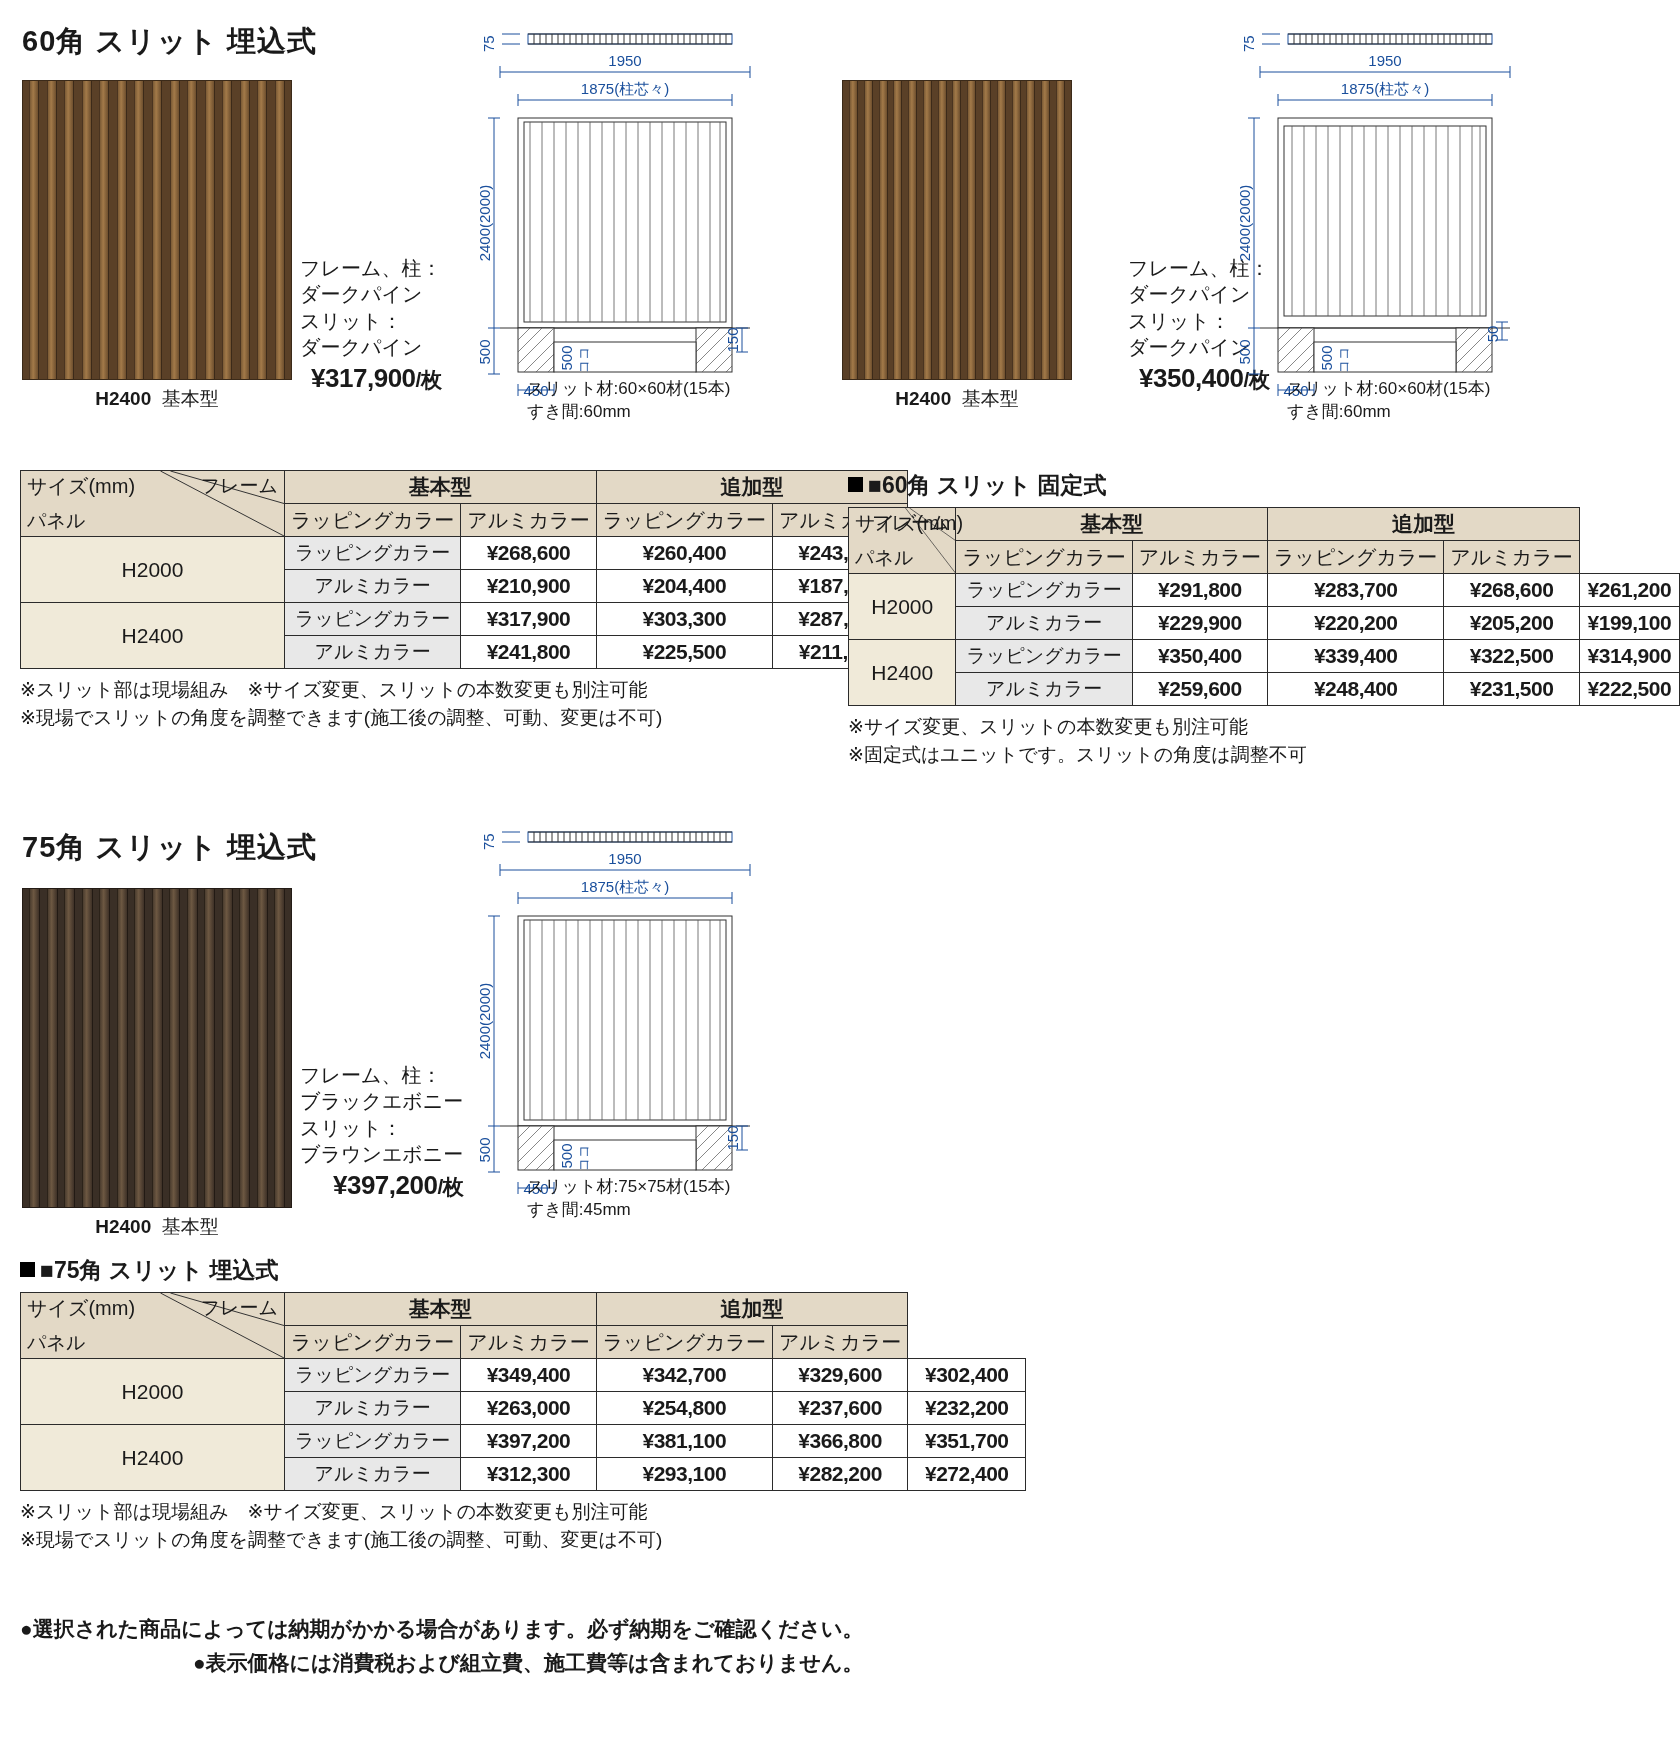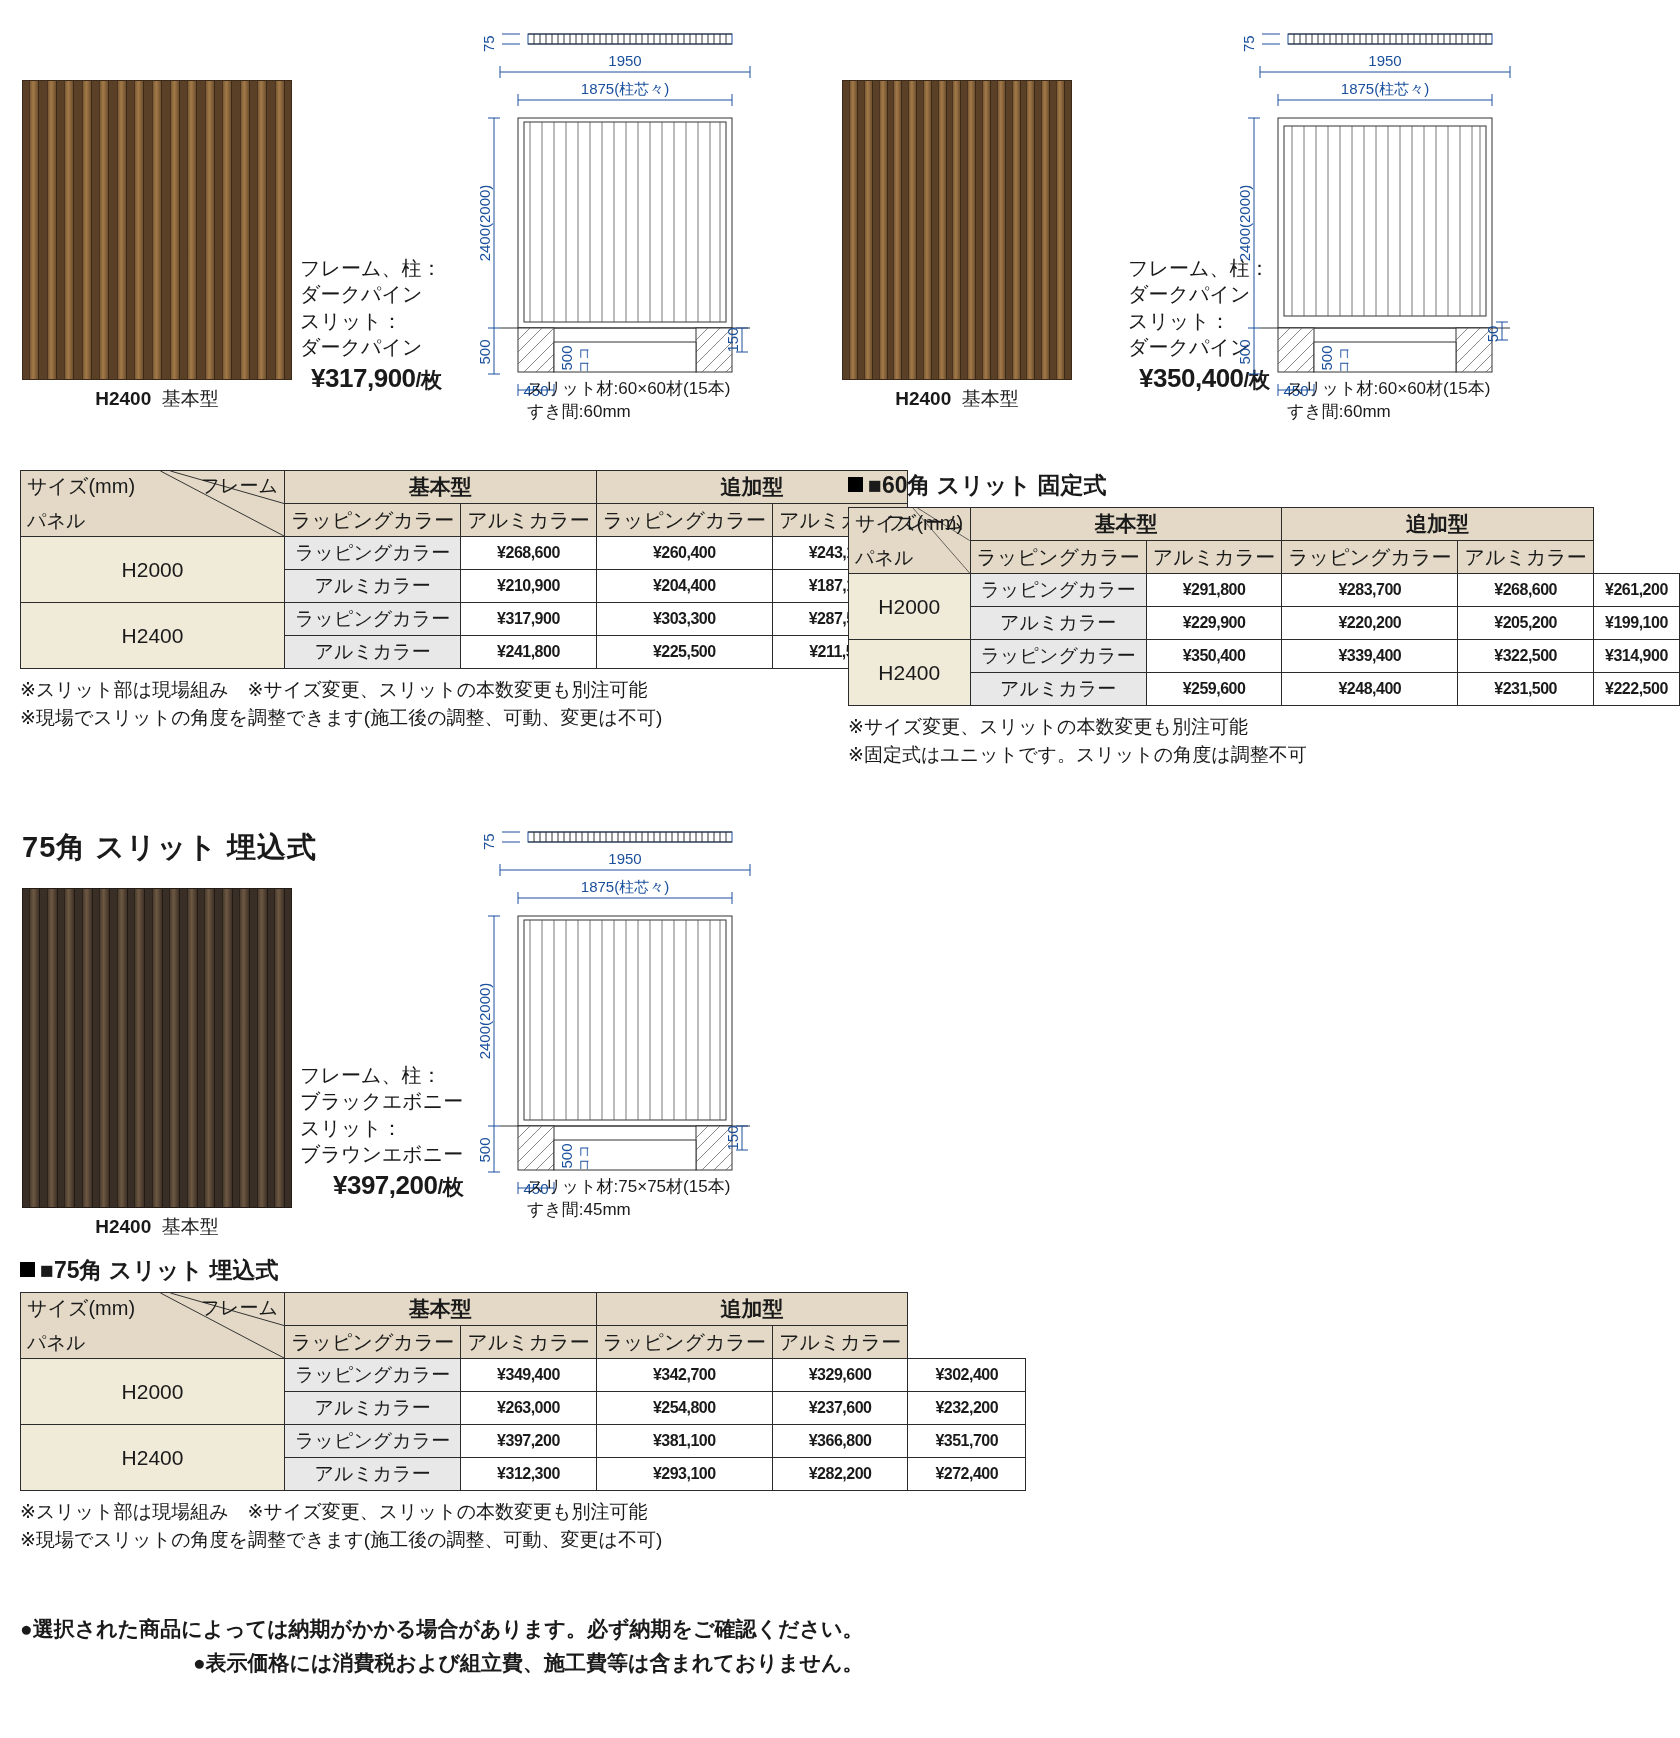--- a/index.html
+++ b/index.html
@@ -115,21 +115,21 @@
     width: 124px;
   }
   table.price td.panel {
     background: #e8e8e8;
     font-size: 19px;
     text-align: center;
     width: 140px;
   }
   table.price td.val {
     font-weight: bold;
-    font-size: 16px;
+    font-size: 21px;
     letter-spacing: -0.5px;
     width: 118px;
   }
   .corner {
     position: relative;
     background: #e3d9c6;
     width: 264px;
     padding: 0;
     height: 66px;
   }
@@ -158,20 +158,23 @@
     white-space: nowrap;
     text-align: right;
   }
   .footnotes div { font-weight: bold; }
 </style>
 </head>
 <body>
 
 <div class="page">
 
+  <div class="section" style="left:22px; top:22px;">
+    <div class="sec-title">60角 スリット 埋込式</div>
+  </div>
 
   <div class="section" style="left:22px; top:80px;">
     <div class="photo" style="width:270px;height:300px;">
       <div class="slats">
         <div class="slat" style="width:10px"></div>
           <div class="slat" style="width:10px"></div>
         <div class="slat" style="width:10px"></div>
           <div class="slat" style="width:10px"></div>
         <div class="slat" style="width:10px"></div>
           <div class="slat" style="width:10px"></div>

